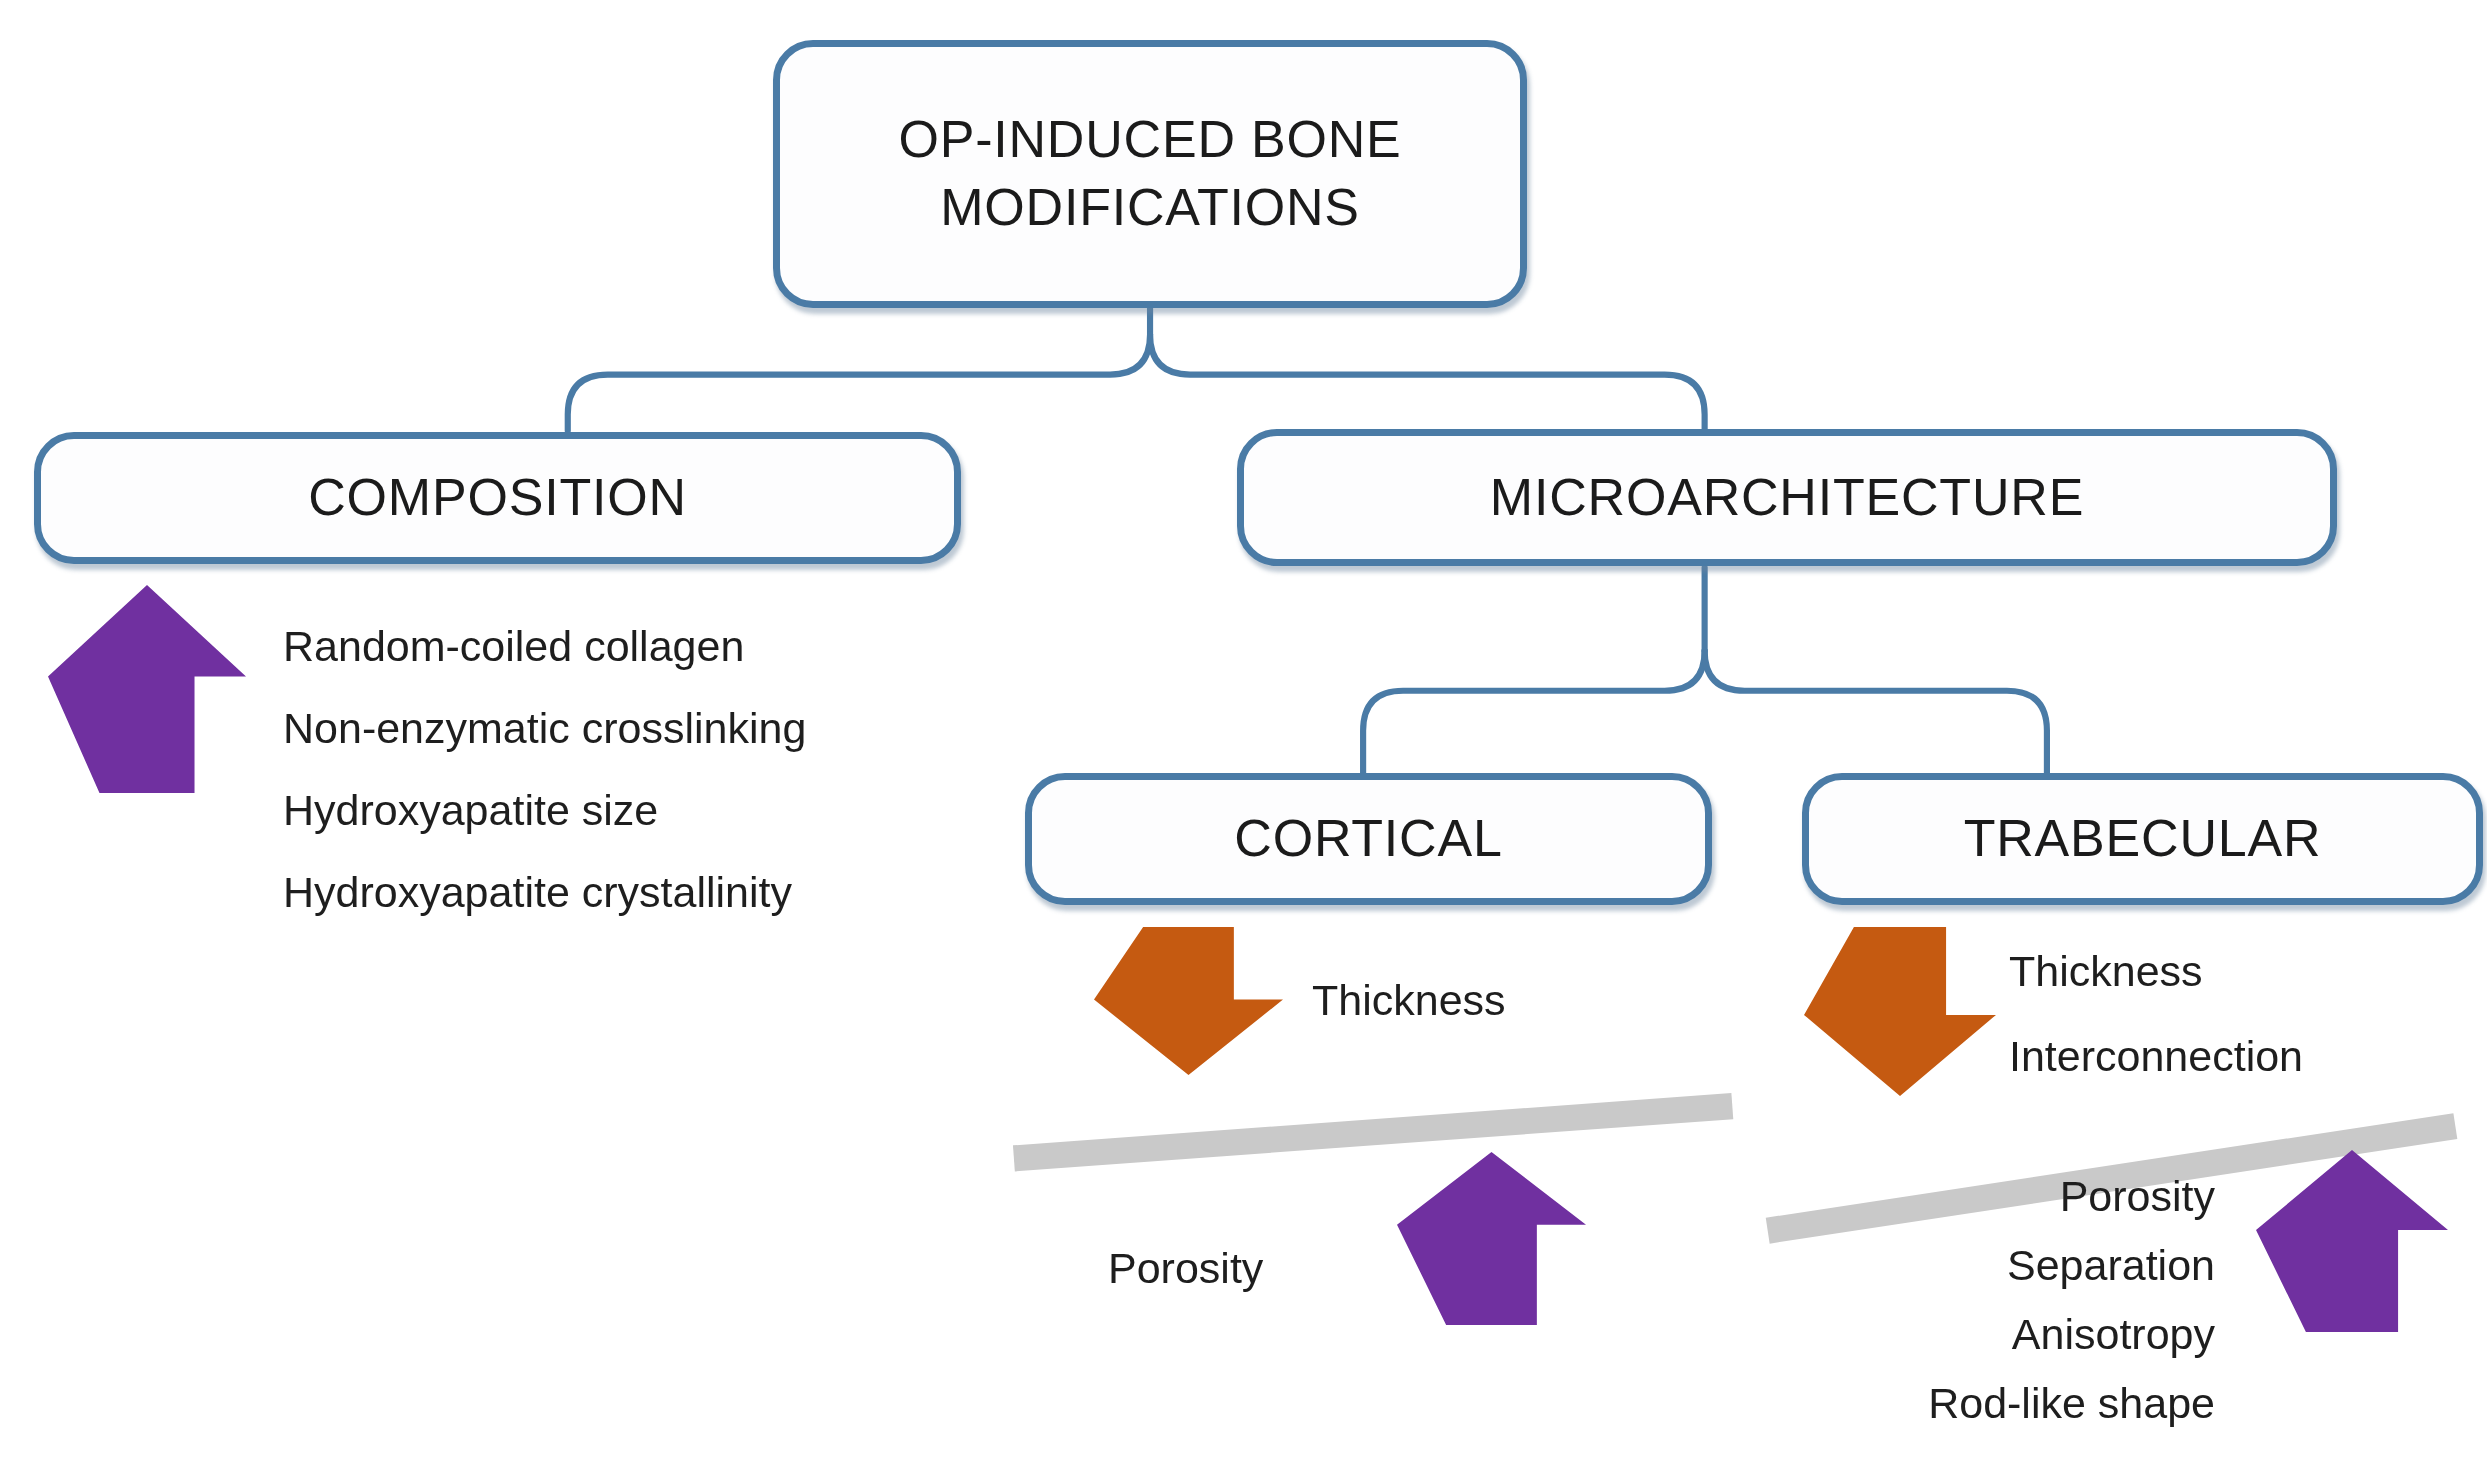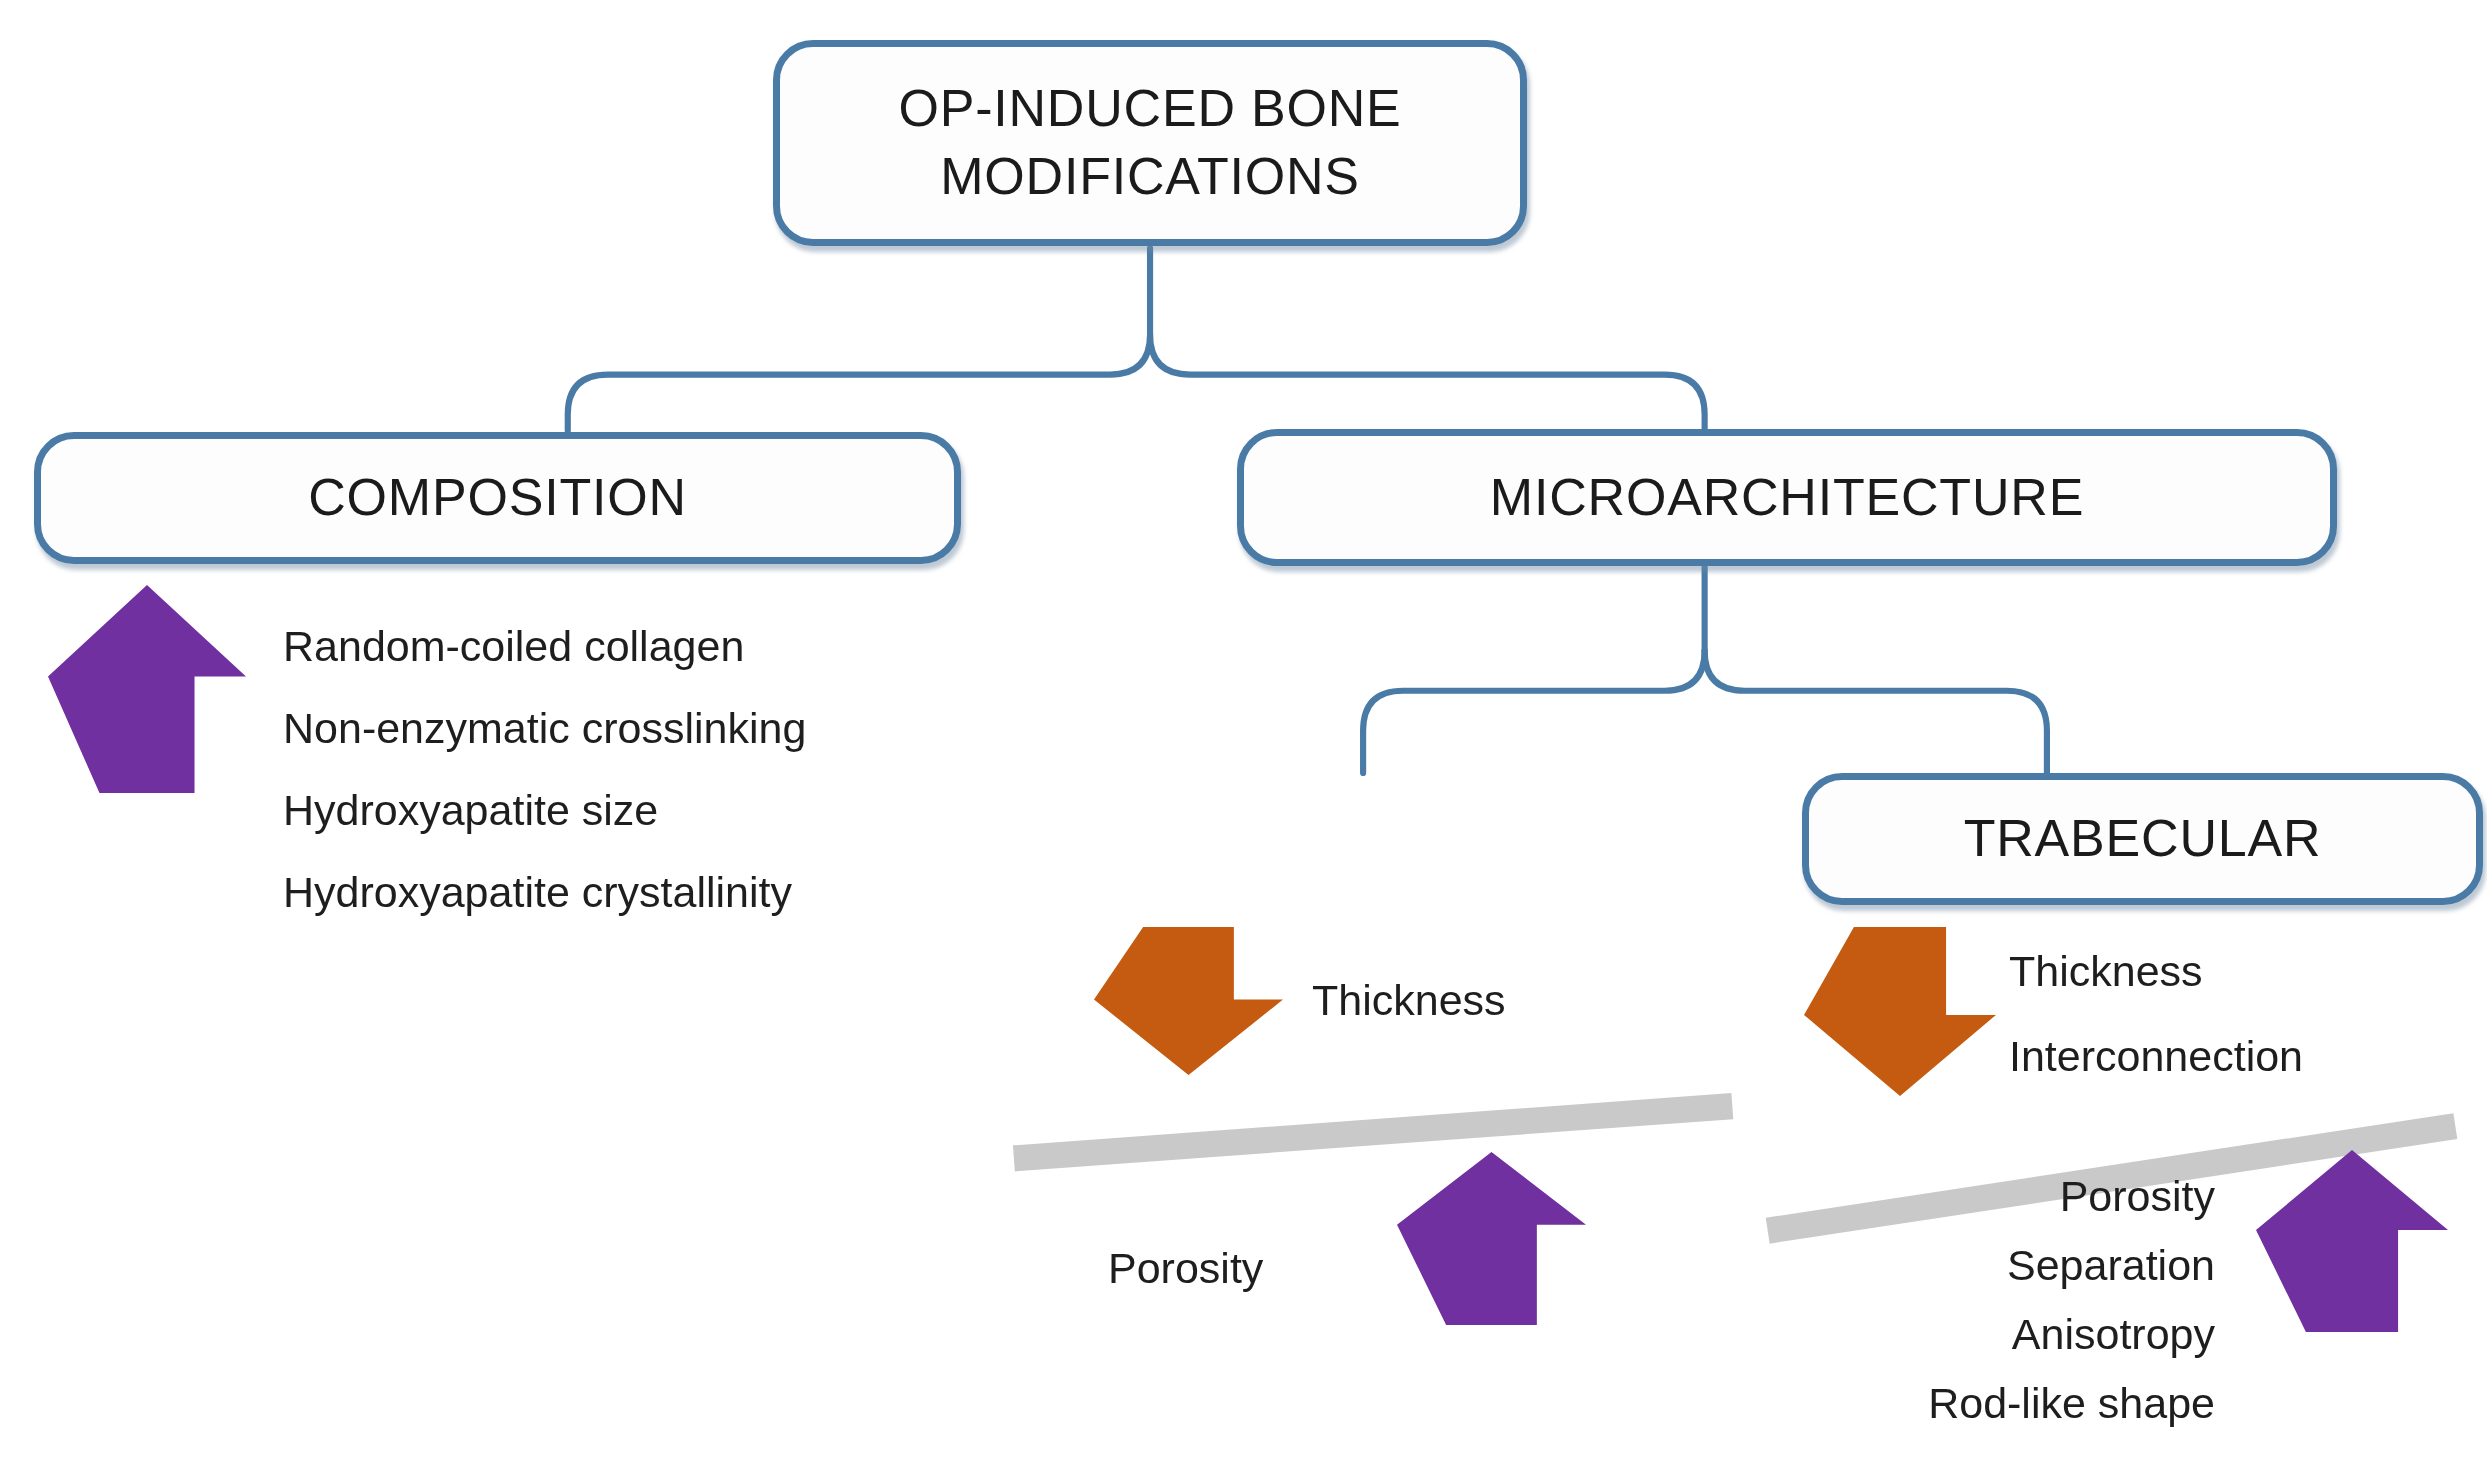--- a/index.html
+++ b/index.html
@@ -21,21 +21,21 @@
     box-shadow:2.3px 5.4px 4.6px rgba(110,135,160,0.45);
     display:flex;align-items:center;justify-content:center;
     text-align:center;
     font-size:52px;
     letter-spacing:0.8px;
     color:#1b1b1b;
     z-index:2;
     line-height:1.3;
   }
   .node .lbl{padding:0 23px;}
-  #node-root{left:773px;top:40px;width:754px;height:206px;}
+  #node-root{left:773px;top:40px;width:754px;height:268px;}
   #node-root .lbl{max-width:585px;}
   #node-composition{left:34px;top:432px;width:927px;height:132px;}
   #node-micro{left:1237px;top:429px;width:1100px;height:137px;}
   #node-cortical{left:1025px;top:773px;width:687px;height:132px;}
   #node-trabecular{left:1792px;top:773px;width:681px;height:132px;margin-left:10px;}
 
   .arrow{position:absolute;z-index:1;}
   .arrow.up{background:#7030a0;}
   .arrow.down{background:#c55a11;}
   .up{clip-path:polygon(50% 0, 100% 44%, 74% 44%, 74% 100%, 26% 100%, 0 44%);}
@@ -85,20 +85,23 @@
   </div>
 
   <div class="node" id="node-composition">
     <div class="lbl">COMPOSITION</div>
   </div>
 
   <div class="node" id="node-micro">
     <div class="lbl">MICROARCHITECTURE</div>
   </div>
 
+  <div class="node" id="node-cortical">
+    <div class="lbl">CORTICAL</div>
+  </div>
 
   <div class="node" id="node-trabecular">
     <div class="lbl">TRABECULAR</div>
   </div>
 
   <div class="arrow up" id="arrow-comp-up"></div>
   <div class="ann" id="list-composition">
     <div>Random-coiled collagen</div>
     <div>Non-enzymatic crosslinking</div>
     <div>Hydroxyapatite size</div>

